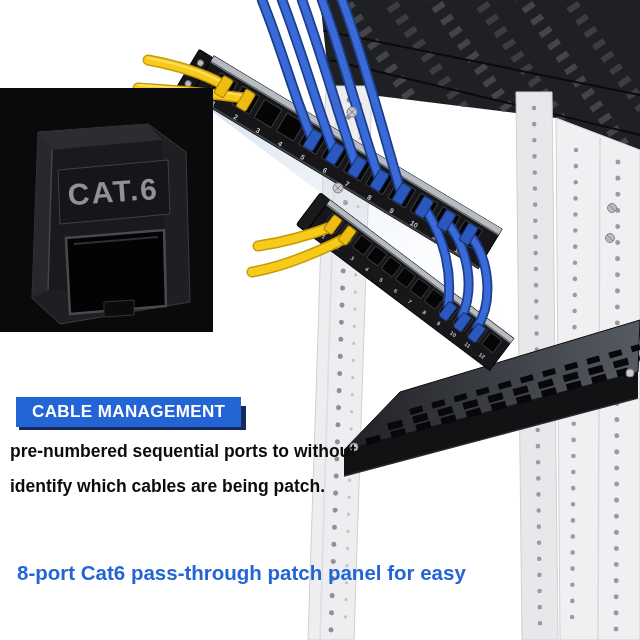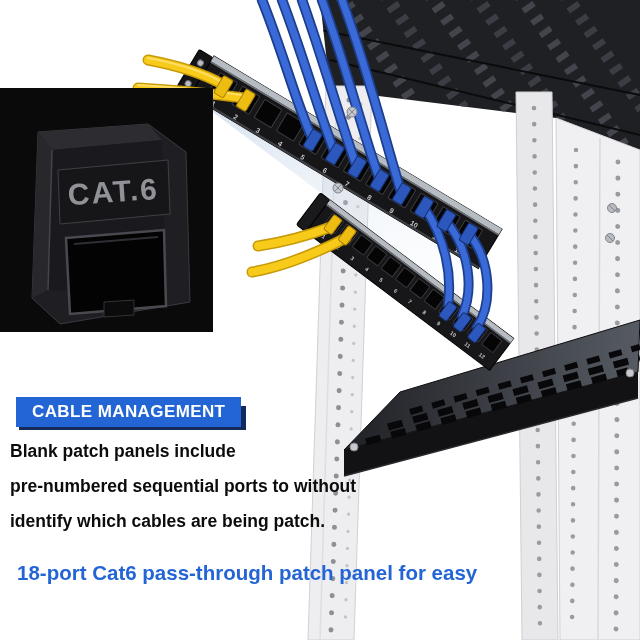--- a/index.html
+++ b/index.html
@@ -269,22 +269,21 @@
     <line x1="52" y1="150" x2="48" y2="290" stroke="#44444b" stroke-width="1.5"></line>
   </g>
 </svg>
 
 <div class="badge">
   <span class="badge-accent"></span>
   <span class="badge-label">CABLE MANAGEMENT</span>
 </div>
 
 <div class="desc">
-  <div>Blank patch panels include</div>
   <div>pre-numbered sequential ports to without</div>
   <div>identify which cables are being patch.</div>
 </div>
 
 <div class="highlight">
-  <div>18-port Cat6 pass-through patch panel for easy</div>
+  <div>8-port Cat6 pass-through patch panel for easy</div>
 </div>
 
 </div>
 
 </body></html>

